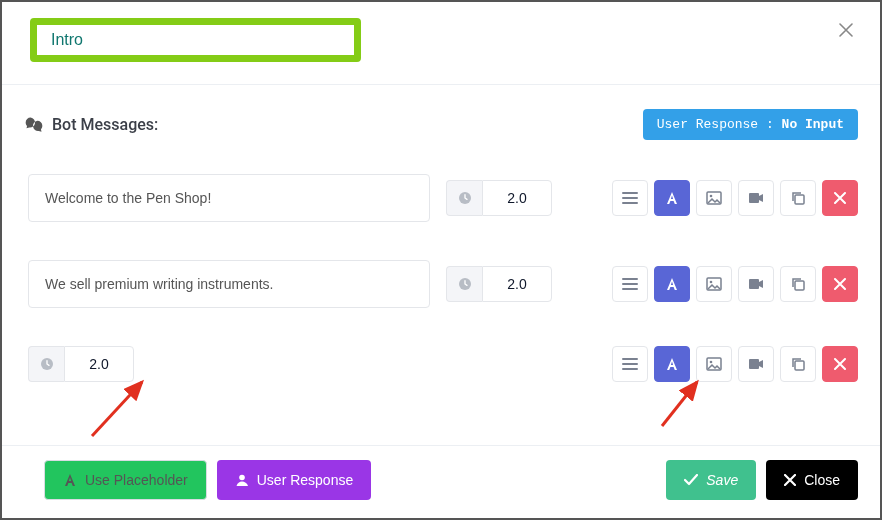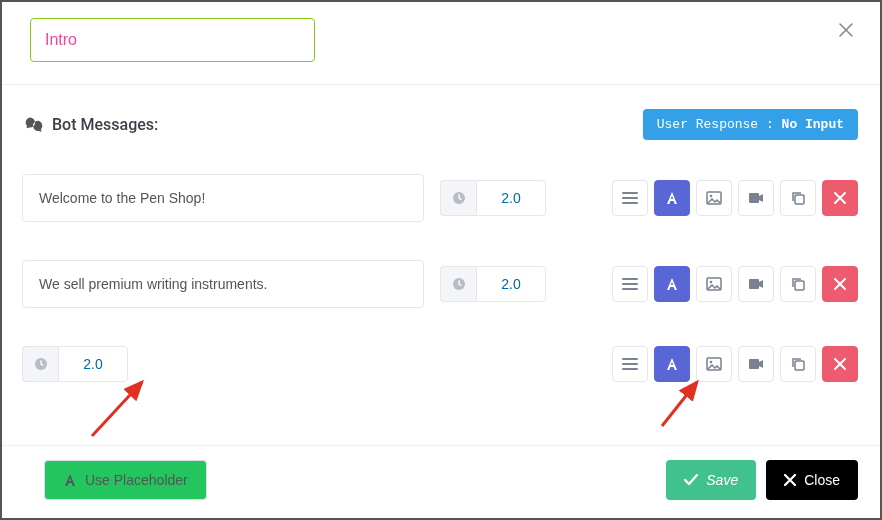--- a/index.html
+++ b/index.html
@@ -15,27 +15,27 @@
     border: 2px solid #555;
     position: relative;
     overflow: hidden;
   }
   .top-row {
     display: flex;
     align-items: flex-start;
     padding: 16px 22px 22px 28px;
   }
   .title-input {
-    width: 285px;
+    width: 331px;
     height: 44px;
-    border: 1px solid #84cc16;
+    border: 7px solid #84cc16;
     border-radius: 4px;
     padding: 0 14px;
     font-size: 16px;
-    color: #ec4899;
+    color: #0f766e;
     outline: none;
   }
   .close-x {
     margin-left: auto;
     width: 24px;
     height: 24px;
     display: flex;
     align-items: center;
     justify-content: center;
     color: #888;
@@ -69,21 +69,21 @@
     background: #33a0e8;
     color: #fff;
     font-size: 13px;
     padding: 8px 14px;
     border-radius: 4px;
     white-space: nowrap;
     font-family: Liberation Mono, monospace;
   }
   .badge b { font-weight: 700; }
   .rows {
-    padding: 6px 22px 0 20px;
+    padding: 6px 22px 0 26px;
   }
   .msg-row {
     display: flex;
     align-items: center;
     gap: 16px;
     margin: 18px 0 38px 0;
   }
   .msg-input {
     flex: 0 0 402px;
     height: 48px;
@@ -112,21 +112,21 @@
     justify-content: center;
     color: #b8bdc5;
   }
   .delay-input {
     width: 70px;
     height: 36px;
     border: 1px solid #e4e6ea;
     border-radius: 0 4px 4px 0;
     text-align: center;
     font-size: 14px;
-    color: #0369a1;
+    color: #0f172a;
     outline: none;
   }
   .btn-group {
     display: flex;
     gap: 6px;
     margin-left: auto;
   }
   .icon-btn {
     width: 36px;
     height: 36px;
@@ -382,20 +382,29 @@
   </svg>
 
   <div class="footer">
     <button class="btn outline">
       <span>
           <svg width="14" height="14" viewBox="0 0 14 14" fill="currentColor">
             <path d="M7 1l5 12h-2.2L8.6 10H5.4L4.2 13H2L7 1zm0 3.5L5.9 8h2.2L7 4.5z"></path>
           </svg>
         </span>
       <span>Use Placeholder</span>
+    </button>
+    <button class="btn purple">
+      <span>
+          <svg width="14" height="14" viewBox="0 0 14 14" fill="currentColor">
+            <circle cx="7" cy="4.5" r="2.8"></circle>
+            <path d="M1.5 13c.8-3 3-4.5 5.5-4.5S12.2 10 13 13z"></path>
+          </svg>
+        </span>
+      <span>User Response</span>
     </button>
     <div class="spacer"></div>
     <button class="btn green">
       <span>
           <svg width="14" height="12" viewBox="0 0 14 12">
             <path d="M1 6l4 4L13 1" fill="none" stroke="currentColor" stroke-width="2.2" stroke-linecap="round" stroke-linejoin="round"></path>
           </svg>
         </span>
       <span>Save</span>
     </button>

